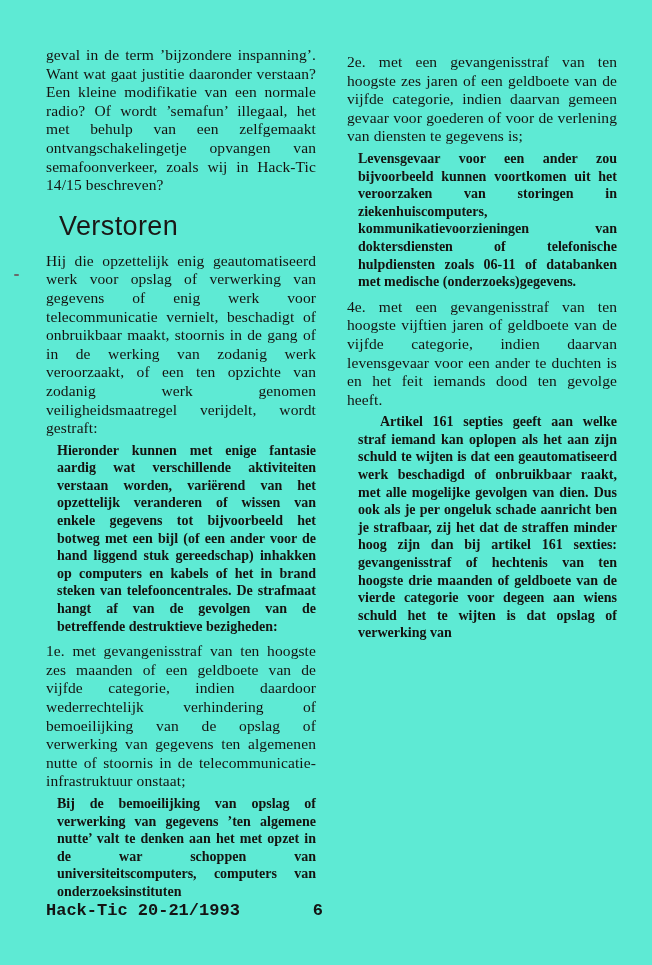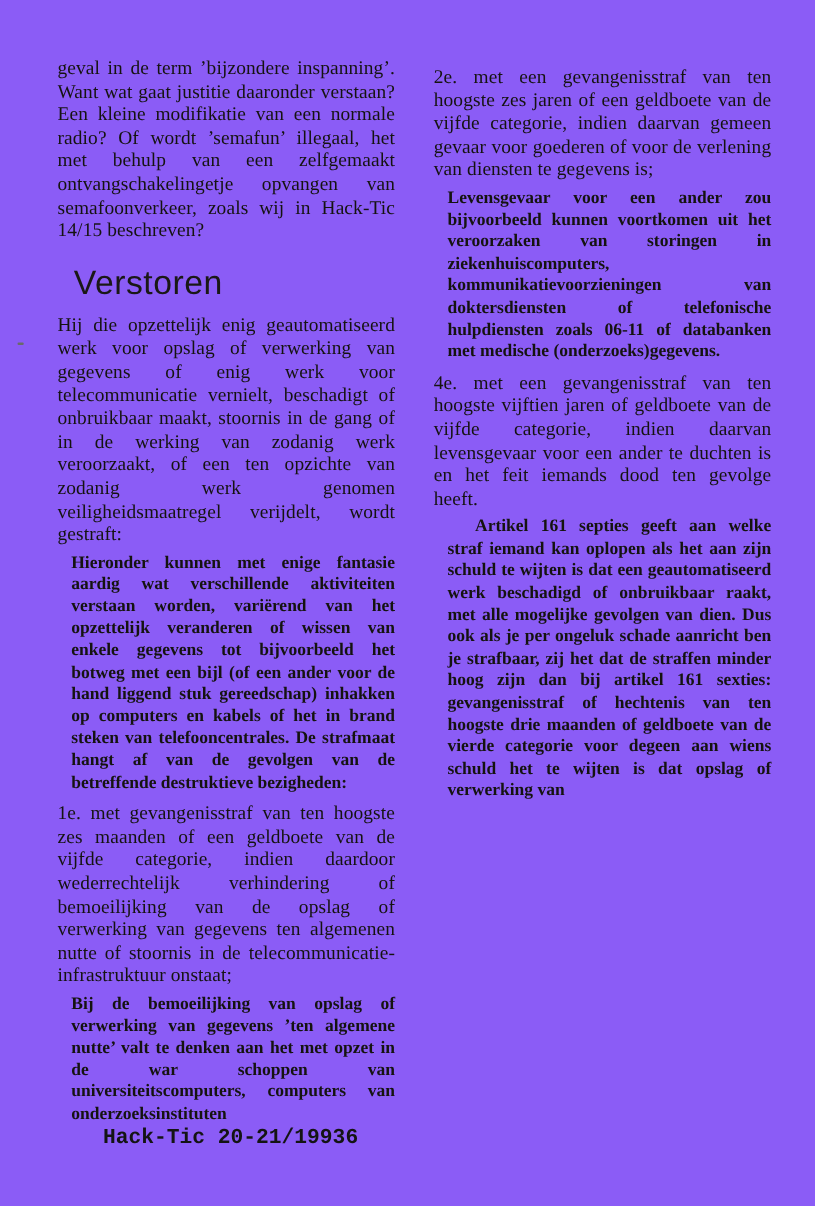--- a/index.html
+++ b/index.html
@@ -1,20 +1,20 @@
 <!DOCTYPE html>
 <html lang="nl"><head>
 <meta charset="utf-8">
 <style>
   html, body { margin: 0; padding: 0; background: #e8e8e8; }
   .page {
     position: relative;
     width: 652px;
     height: 965px;
-    background: #8b5cf6;
+    background: #5eead4;
     color: #151310;
     font-family: "Liberation Serif", serif;
     overflow: hidden;
     margin: 0 auto;
   }
   .columns {
     position: absolute;
     top: 46px;
     left: 46px;
     width: 572px;
@@ -52,21 +52,21 @@
     font-weight: 700;
     margin: 0 0 2px 0;
     letter-spacing: 0.1px;
   }
   .footer {
     position: absolute;
     left: 46px;
     top: 901px;
     width: 277px;
     display: flex;
-    justify-content: center;
+    justify-content: space-between;
     font-family: "Liberation Mono", monospace;
     font-size: 17px;
     font-weight: 700;
     color: #141414;
   }
   .speck {
     position: absolute;
     left: 14px;
     top: 274px;
     width: 5px;

